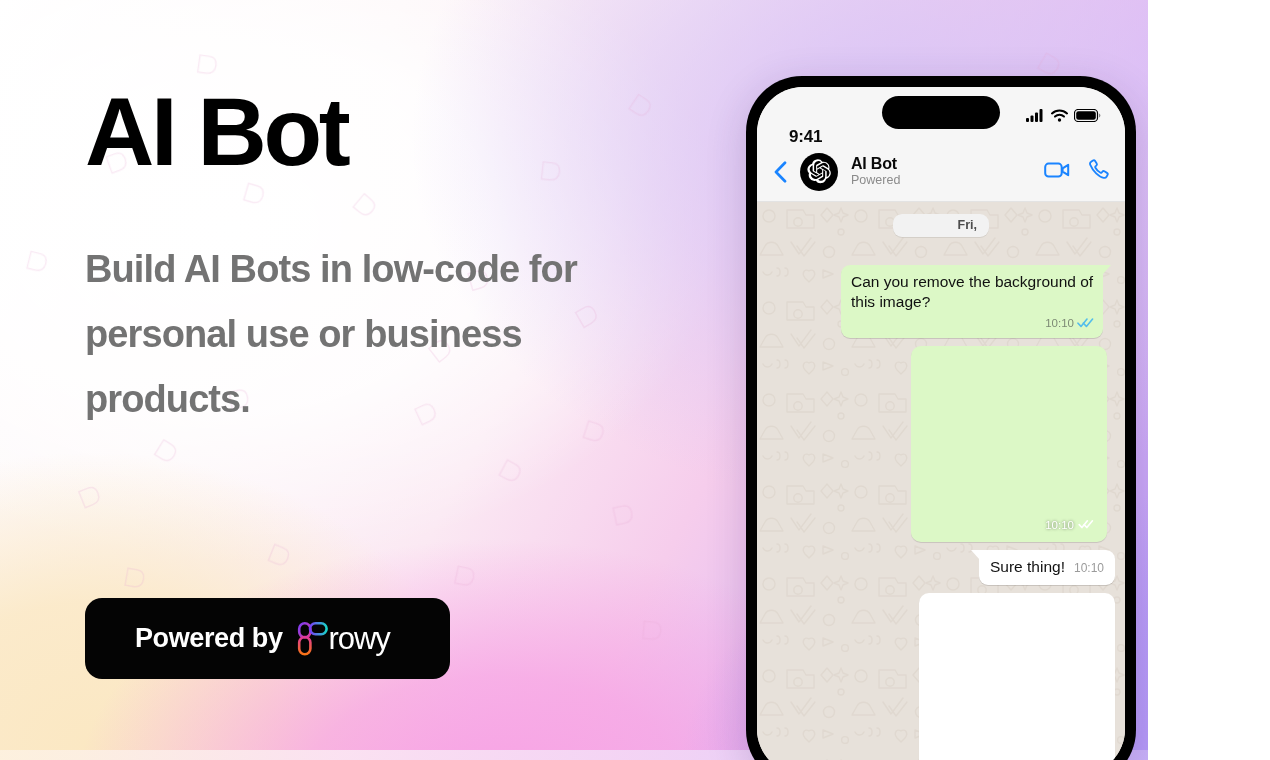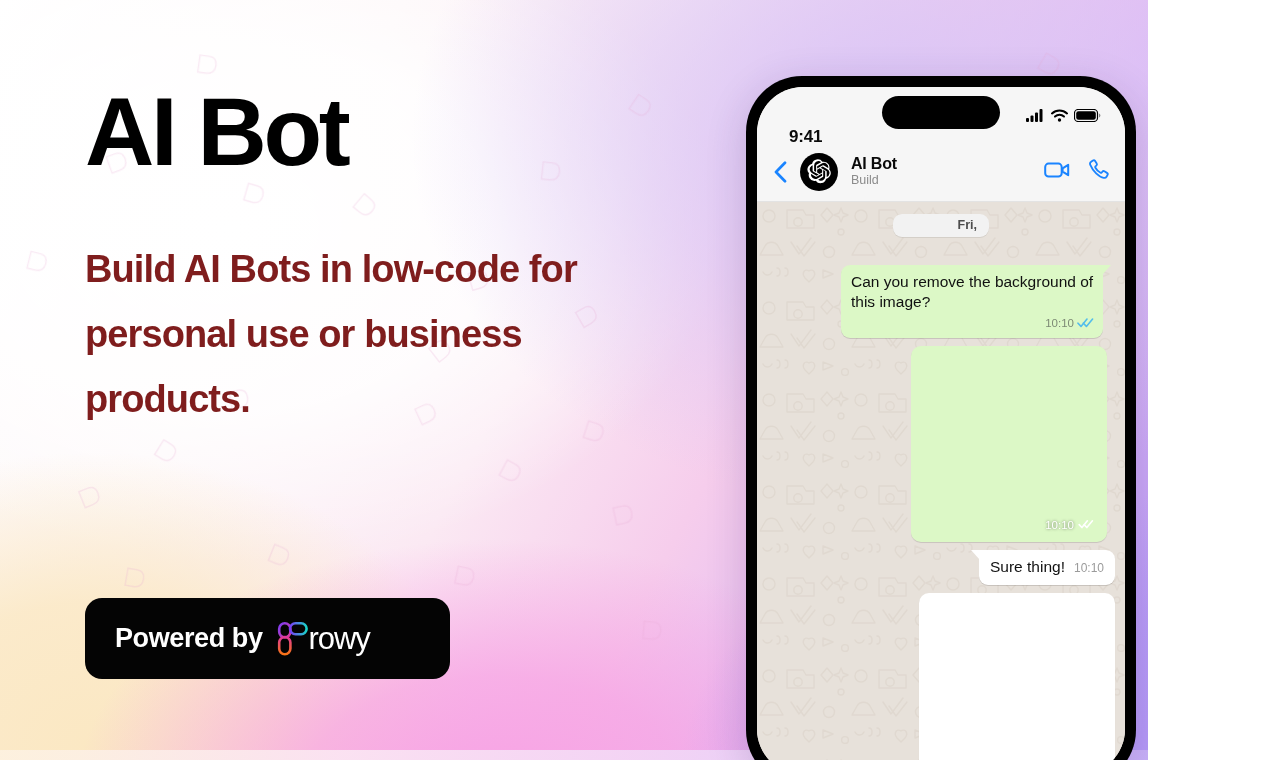--- a/index.html
+++ b/index.html
@@ -70,34 +70,34 @@
 
   .subhead {
     position: absolute;
     top: 237px;
     left: 0;
     width: 560px;
     font-size: 38px;
     line-height: 65px;
     font-weight: 700;
     letter-spacing: -0.9px;
-    color: #7f1d1d;
+    color: #737373;
   }
 
   .badge {
     position: absolute;
     left: 0;
     top: 598px;
     height: 81px;
     width: 365px;
     border-radius: 17px;
     background: #040404;
     display: flex;
     align-items: center;
-    padding-left: 30px;
+    padding-left: 50px;
     gap: 14px;
   }
 
   .badge-text {
     color: #ffffff;
     font-size: 27px;
     font-weight: 700;
     letter-spacing: -0.4px;
   }
 
@@ -386,21 +386,21 @@
         </span>
 
         <span class="avatar">
           <svg width="25" height="25" viewBox="0 0 24 24">
             <path d="M21.3 9.9a5.5 5.5 0 0 0-.47-4.52 5.6 5.6 0 0 0-6.03-2.68A5.55 5.55 0 0 0 4.9 4.45a5.5 5.5 0 0 0-3.67 2.67 5.55 5.55 0 0 0 .68 6.5 5.5 5.5 0 0 0 .47 4.53 5.6 5.6 0 0 0 6.04 2.68 5.54 5.54 0 0 0 9.9-1.74 5.5 5.5 0 0 0 3.67-2.66 5.56 5.56 0 0 0-.69-6.52zM13.3 20.9a4.13 4.13 0 0 1-2.65-.96l.13-.07 4.4-2.54a.72.72 0 0 0 .36-.62v-6.2l1.86 1.08a.07.07 0 0 1 .04.05v5.14a4.15 4.15 0 0 1-4.14 4.13zM4.4 17.1a4.12 4.12 0 0 1-.5-2.77l.13.08 4.4 2.54c.22.13.5.13.72 0l5.37-3.1v2.15a.07.07 0 0 1-.03.06l-4.45 2.57a4.15 4.15 0 0 1-5.65-1.52zM3.24 7.85a4.12 4.12 0 0 1 2.16-1.82v5.23c0 .25.14.49.36.62l5.36 3.1-1.86 1.07a.07.07 0 0 1-.07 0L4.7 13.4a4.15 4.15 0 0 1-1.52-5.66zm15.28 3.56l-5.37-3.11 1.86-1.07a.07.07 0 0 1 .07 0l4.45 2.57a4.14 4.14 0 0 1-.64 7.47v-5.24a.72.72 0 0 0-.37-.62zm1.85-2.78l-.13-.08-4.39-2.56a.72.72 0 0 0-.72 0l-5.37 3.1V6.95a.07.07 0 0 1 .03-.06l4.45-2.57a4.14 4.14 0 0 1 6.15 4.3zM8.75 12.45L6.89 11.4a.07.07 0 0 1-.04-.06V6.2a4.14 4.14 0 0 1 6.79-3.18l-.13.07-4.4 2.54a.72.72 0 0 0-.36.62v6.2zm1.01-2.18l2.39-1.38 2.4 1.38v2.76l-2.4 1.38-2.39-1.38v-2.76z" fill="#ffffff"></path>
           </svg>
         </span>
 
         <span class="who">
           <span class="who-name">AI Bot</span>
-          <span class="who-status">Build</span>
+          <span class="who-status">Powered</span>
         </span>
 
         <span class="hdr-actions">
           <span>
             <svg width="27" height="20" viewBox="0 0 27 20">
               <rect x="1.2" y="3.6" width="16.5" height="13" rx="3.4" fill="none" stroke="#1a84ff" stroke-width="2"></rect>
               <path d="M18.6 8.4l5.6-3.6v10.4l-5.6-3.6z" fill="none" stroke="#1a84ff" stroke-width="2" stroke-linejoin="round"></path>
             </svg>
           </span>
           <span>

